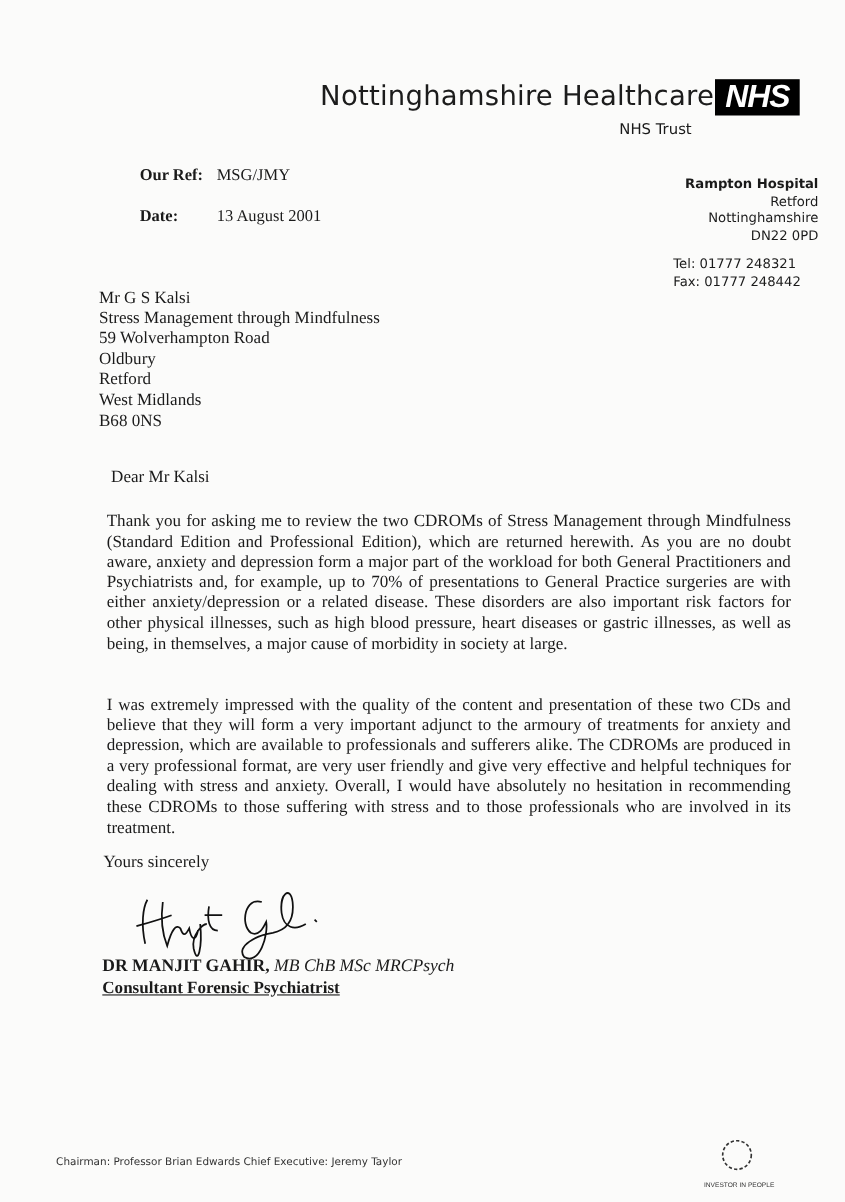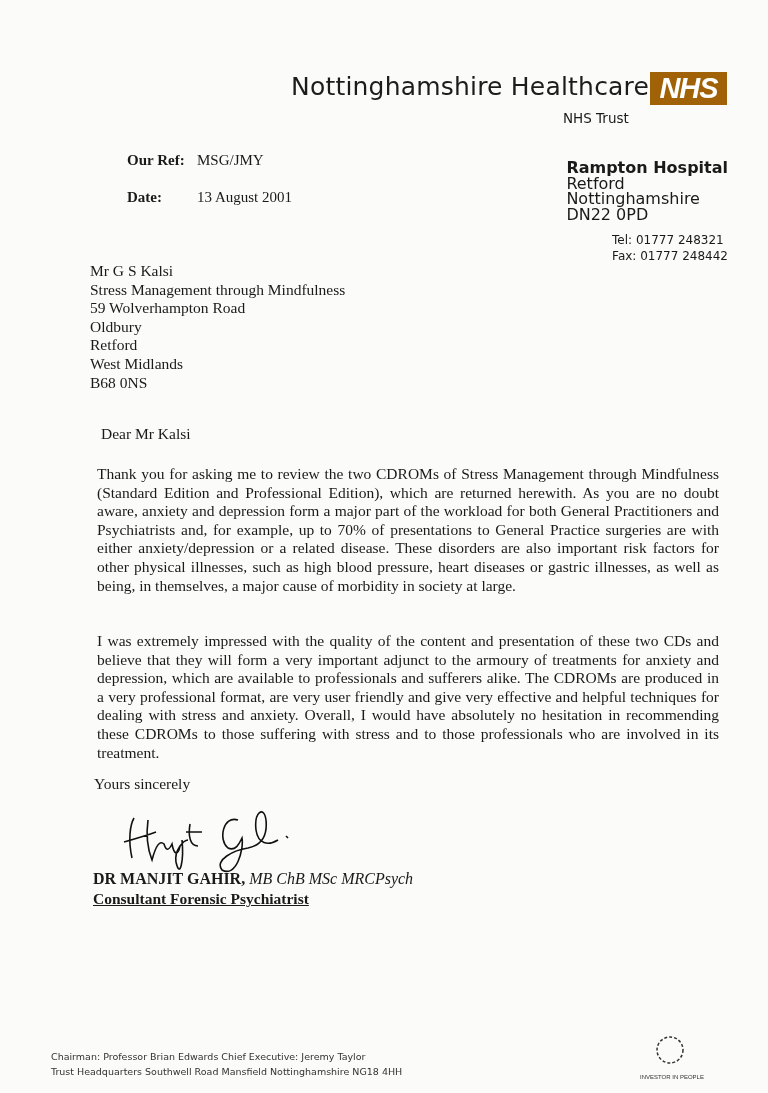--- a/index.html
+++ b/index.html
@@ -4,27 +4,27 @@
 <style>
   html, body { margin:0; padding:0; }
   body {
     width:768px; height:1093px; position:relative; overflow:hidden;
     background:#fbfbfa;
     font-family:"Liberation Serif", serif; color:#1a1a1a;
   }
   .abs { position:absolute; }
   .sans { font-family:"DejaVu Sans", "Liberation Sans", sans-serif; }
   .org-name { left:291px; top:72px; font-size:25px; color:#1c1c1c; letter-spacing:0.2px; white-space:nowrap; }
-  .nhs-logo { left:650px; top:72px; width:77px; height:33px; background:#a16207; color:#fff;
+  .nhs-logo { left:650px; top:72px; width:77px; height:33px; background:#000000; color:#fff;
     font-family:"Liberation Sans", sans-serif; font-weight:bold; font-style:italic; font-size:29px;
     line-height:33px; text-align:center; letter-spacing:-1px; }
   .nhs-trust { left:563px; top:110px; font-size:13.5px; }
   .ref-label { left:104px; font-weight:bold; font-size:15px;margin-left:23px; }
   .ref-value { left:197px; font-size:15px; }
-  .addr-right { right:40px; top:160px; text-align:left; font-size:16px; line-height:15.5px; }
+  .addr-right { right:24px; top:160px; text-align:right; font-size:12px; line-height:15.5px; }
   .addr-right .b { font-weight:bold; }
   .contact { right:40px; top:233px; font-size:12px; line-height:15.5px; }
   .recipient { left:90px; top:262px; font-size:15.5px; line-height:18.6px; }
   .salutation { left:101px; top:425px; font-size:15.5px; }
   .para { left:97px; width:622px; font-size:15.5px; line-height:18.6px; text-align:justify; }
   .closing { left:94px; top:775px; font-size:15.5px; }
   .signature { left:118px; top:800px; }
   .signer { left:93px; top:870px; font-size:16px; }
   .signer .n { font-weight:bold; }
   .signer .q { font-style:italic; }
@@ -78,21 +78,20 @@
   <path d="M120 20 C 105 15, 100 40, 110 48 C 118 52, 122 42, 124 38 C 126 50, 118 78, 104 70 C 96 60, 116 50, 130 48 C 140 46, 150 40, 148 20 C 146 5, 136 12, 138 30 C 140 44, 150 46, 160 40 M168 36 L 170 38" stroke="#111" stroke-width="1.6" fill="none"></path>
 </svg>
 
 <div class="abs signer">
   <span class="n">DR MANJIT GAHIR,</span><span class="q"> MB ChB MSc MRCPsych</span>
 </div>
 <div class="abs role">Consultant Forensic Psychiatrist</div>
 
 <div class="abs footer sans">
   <div>Chairman: Professor Brian Edwards  Chief Executive: Jeremy Taylor</div>
-  <div>Trust Headquarters Southwell Road Mansfield Nottinghamshire NG18 4HH</div>
 </div>
 
 <div class="abs iip">
   <svg width="40" height="40" viewBox="0 0 40 40">
     <circle cx="20" cy="20" r="13" stroke="#333" stroke-width="1.5" fill="none" stroke-dasharray="3 2"></circle>
   </svg>
   <div class="iip-text">INVESTOR IN PEOPLE</div>
 </div>
 
 </body></html>

